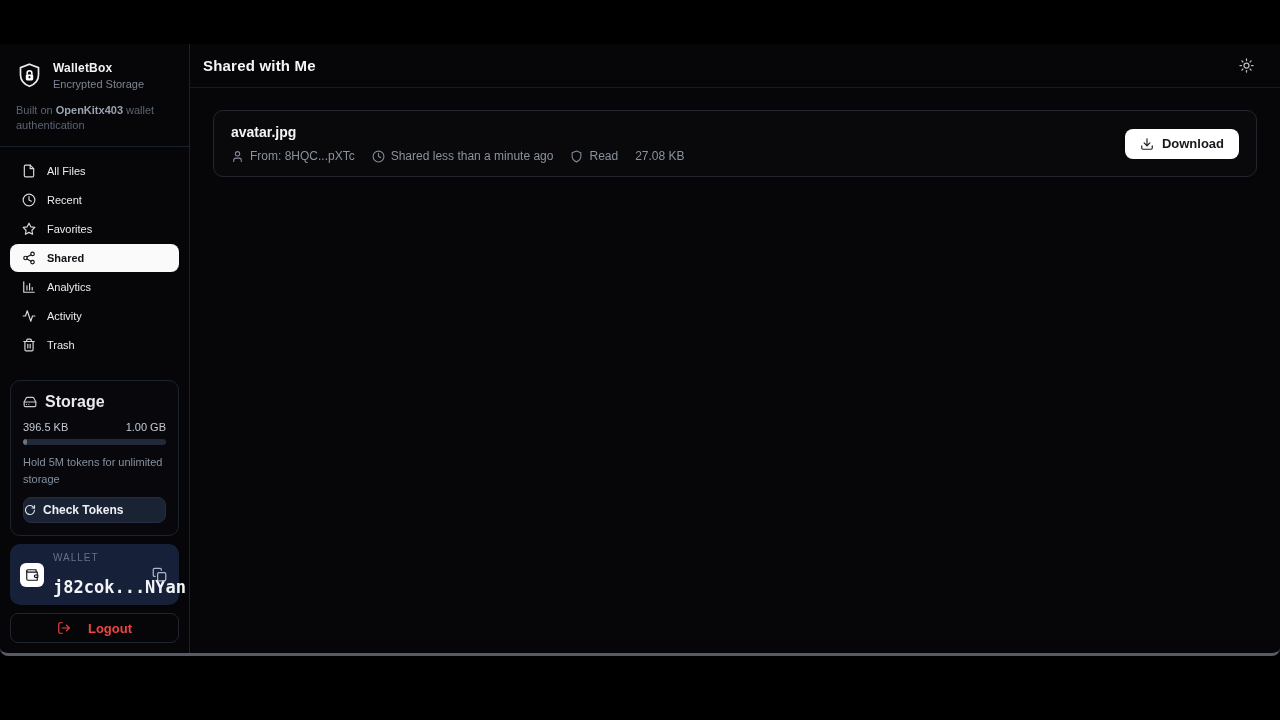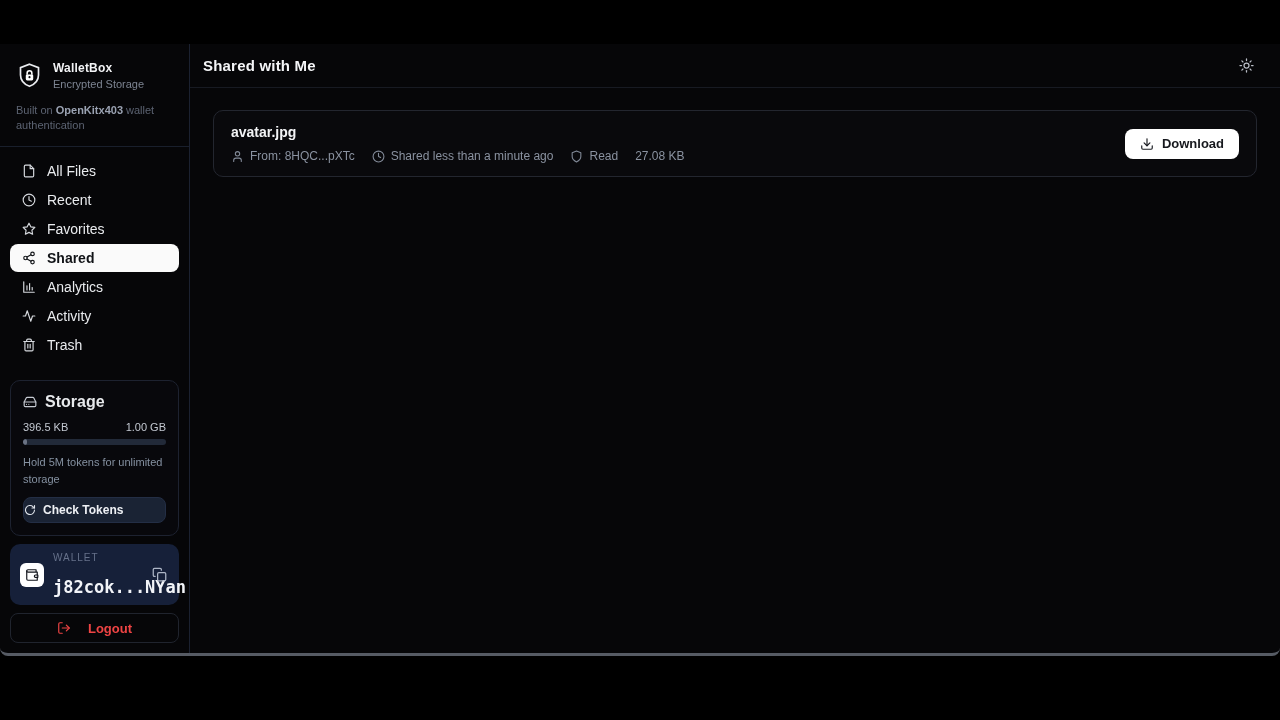--- a/index.html
+++ b/index.html
@@ -24,21 +24,21 @@
   .brand-text .brand-name { color:#f2f3f5; font-size:12px; font-weight:bold; letter-spacing:.2px; }
   .brand-text .brand-sub { color:#7c8ema; color:#7d8492; font-size:11px; margin-top:3px; }
   .tagline { color:#5c6372; font-size:11px; line-height:1.4; padding:10px 6px 12px 6px; }
   .tagline b { color:#9aa2b2; font-weight:bold; }
   .side-divider { border:none; border-top:1px solid #191f2c; margin:0 -10px 10px -10px; }
 
   .nav { display:flex; flex-direction:column; gap:1px; }
   .nav-item {
     display:flex; align-items:center; gap:11px;
     height:28px; padding:0 12px; border-radius:8px;
-    color:#e9ebee; font-size:14px; cursor:pointer;
+    color:#e9ebee; font-size:11px; cursor:pointer;
   }
   .nav-item .icon { display:flex; color:#d6d9de; }
   .nav-item.active { background:#fafafa; color:#101216; font-weight:600; }
   .nav-item.active .icon { color:#14161a; }
 
   .side-bottom { margin-top:auto; display:flex; flex-direction:column; gap:8px; }
 
   .storage-card {
     border:1px solid #1d2230; background:#08080c;
     border-radius:10px; padding:12px;

